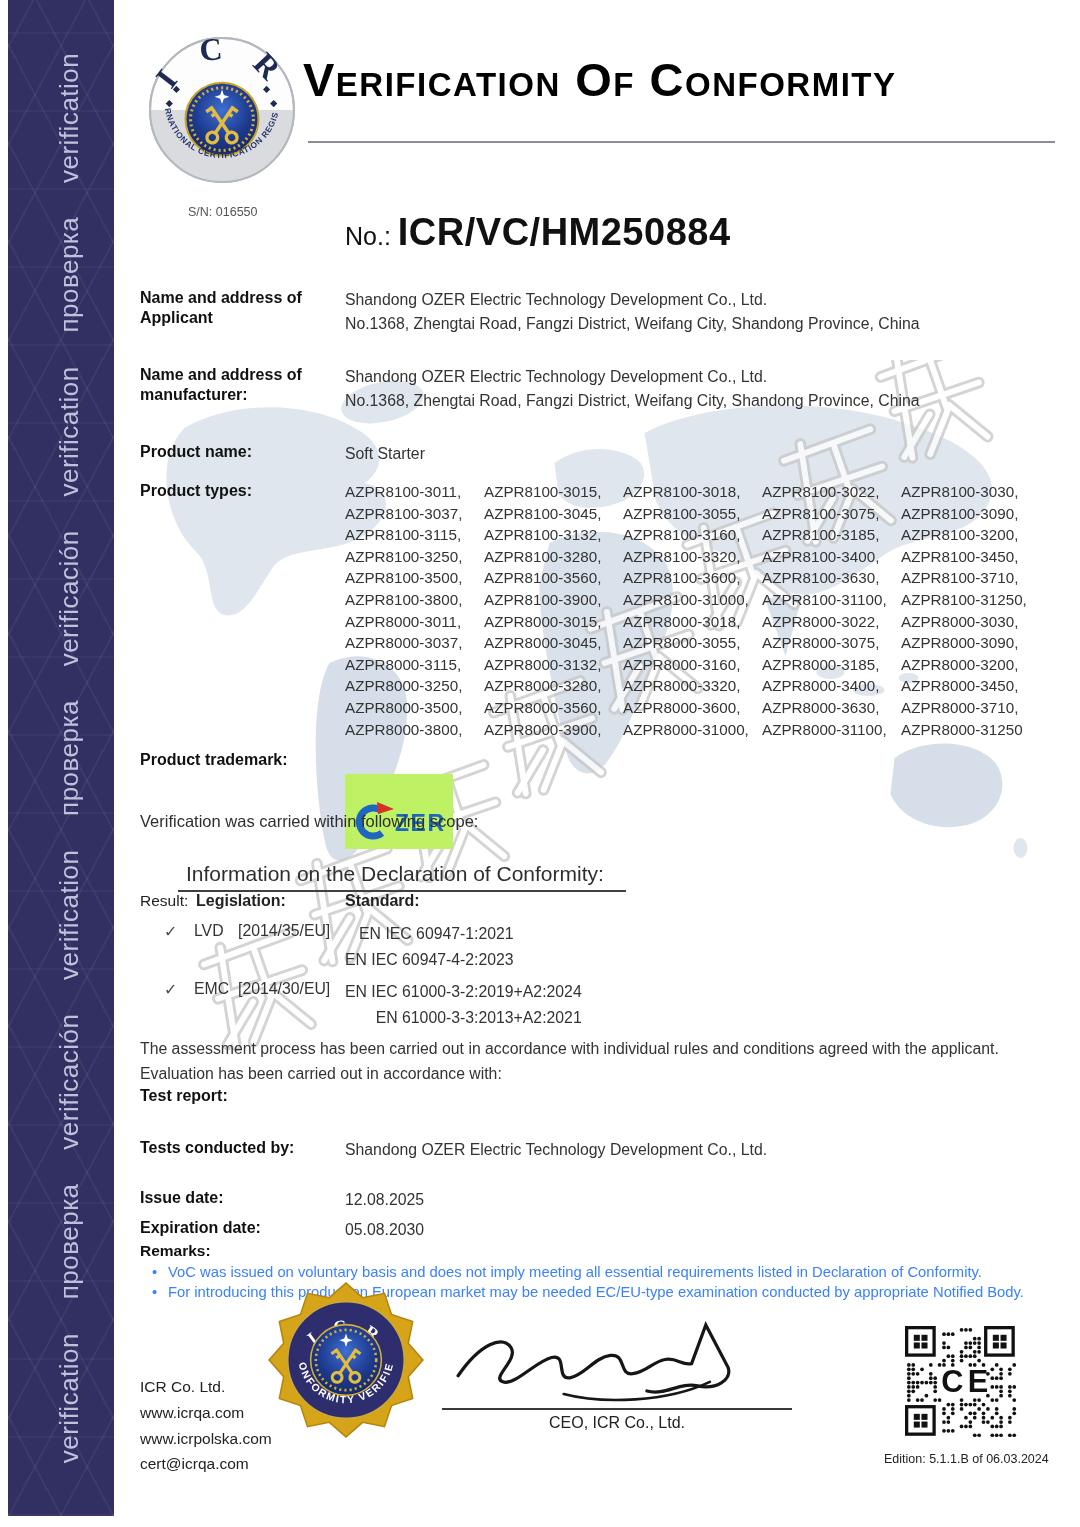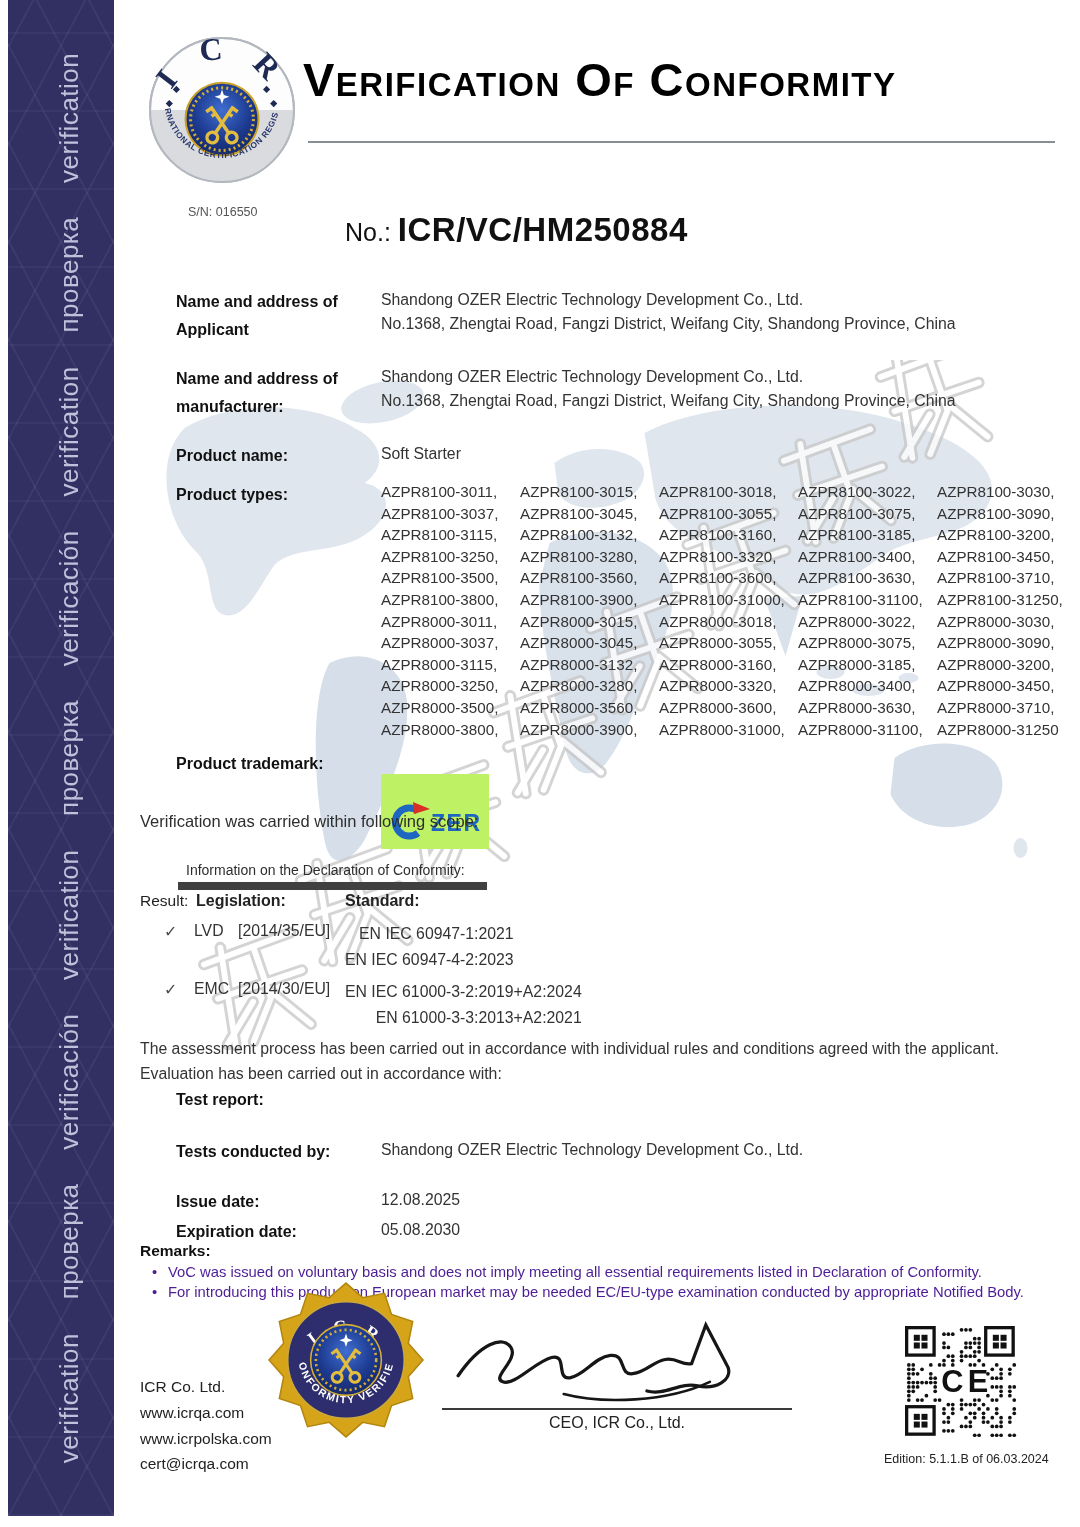--- a/index.html
+++ b/index.html
@@ -26,49 +26,49 @@
   
   .content{position:absolute;left:140px;top:0;width:930px;height:1527px;z-index:2;}
   .abs{position:absolute;}
 
   .seal{left:6px;top:34px;}
   .title{left:163px;top:52px;font-variant:small-caps;font-size:47px;font-weight:600;
          letter-spacing:1.5px;color:#000000;white-space:nowrap;}
   .rule{left:168px;top:141px;width:747px;border-top:2.5px solid #888d96;}
   .sn{left:0;top:205px;font-size:12.5px;color:#555;margin-left:48px;}
   .no-line{left:205px;top:211px;font-size:25px;color:#111;}
-  .no-line b{font-size:33px;font-weight:bold;letter-spacing:.5px;}
+  .no-line b{font-size:38px;font-weight:bold;letter-spacing:.5px;}
 
   .frow{display:flex;align-items:flex-start;width:915px;}
-  .lbl{width:205px;font-weight:bold;font-size:16px;color:#111;line-height:28px;flex:none;margin-left:36px;}
+  .lbl{width:205px;font-weight:bold;font-size:16px;color:#111;line-height:20px;flex:none;}
   .val{flex:1;font-size:15.8px;color:#333;line-height:24px;white-space:pre-line;}
 
   .pt-row{display:flex;line-height:21.6px;}
   .pt-cell{width:139px;font-size:15.2px;color:#333;white-space:nowrap;}
 
   .ozer{display:inline-block;background:#bef264;padding:2px 6px;}
 
   .scope-intro{left:0;top:812px;font-size:16.5px;color:#2e2e2e;}
-  .doc-title{left:38px;top:862px;font-size:14px;color:#2e2e2e;border-bottom:8px solid #404040;
+  .doc-title{left:38px;top:862px;font-size:21px;color:#2e2e2e;border-bottom:2px solid #404040;
              padding:0 22px 4px 8px;}
   .thead{left:0;top:892px;display:flex;font-size:15.5px;color:#222;}
   .thead .c1{width:56px;}
   .thead .c2{width:149px;font-weight:bold;font-size:16px;}
   .thead .c3{font-weight:bold;font-size:16px;}
   .srow{display:flex;font-size:15.8px;color:#333;}
   .srow .chk{width:30px;padding-left:24px;color:#4a4a4a;flex:none;}
   .srow .nm{width:44px;flex:none;}
   .srow .dir{width:107px;flex:none;}
   .srow .std{white-space:pre-line;line-height:26px;margin-top:-1px;text-align:right;}
 
   .para{left:0;top:1036px;width:915px;font-size:15.8px;line-height:25px;color:#333;white-space:pre-line;}
 
   .remarks-h{left:0;top:1242px;font-size:15.5px;font-weight:bold;color:#111;}
   .remarks-ul{left:12px;top:1262px;width:918px;margin:0;padding:0;list-style:none;}
-  .remarks-ul li{font-size:14.8px;color:#4c1d95;line-height:20px;padding-left:16px;position:relative;}
+  .remarks-ul li{font-size:14.8px;color:#3b82f6;line-height:20px;padding-left:16px;position:relative;}
   .remarks-ul li::before{content:"•";position:absolute;left:0;top:0;}
 
   .badge{left:128px;top:1282px;}
   .company{left:0;top:1374px;font-size:15.5px;line-height:25.8px;color:#222;white-space:pre-line;}
   .sig{left:310px;top:1312px;}
   .sig-line{left:302px;top:1408px;width:350px;border-top:2.5px solid #3a3a3a;}
   .ceo{left:302px;top:1414px;width:350px;text-align:center;font-size:16px;color:#222;}
   .qr{left:765px;top:1326px;}
   .edition{left:744px;top:1452px;font-size:12.5px;color:#222;white-space:nowrap;}
 </style>

